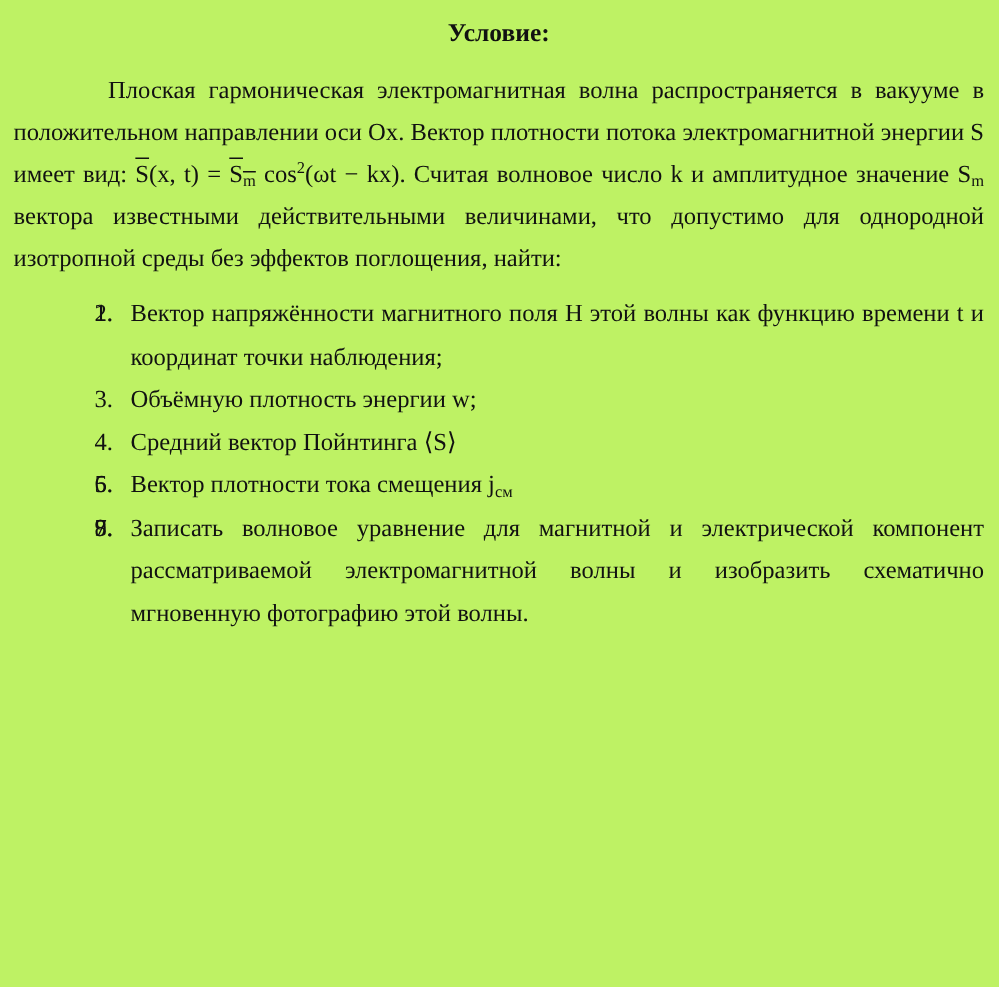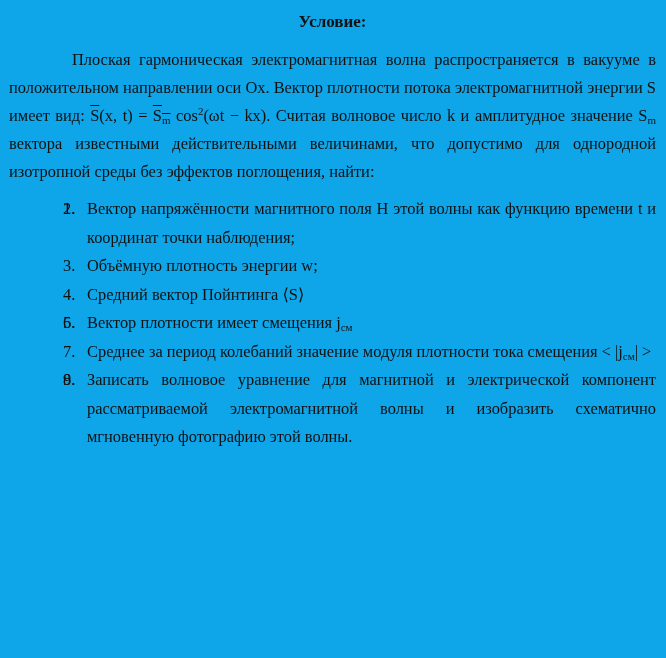--- a/index.html
+++ b/index.html
@@ -1,21 +1,21 @@
 <!DOCTYPE html>
 <html><head>
 <meta charset="utf-8">
 <style>
   html, body { margin: 0; padding: 0; background: #ffffff; }
   .page {
     position: relative;
     width: 666px;
     height: 658px;
     box-sizing: border-box;
-    background: #0ea5e9;
+    background: #bef264;
     color: #111111;
     font-family: "Liberation Serif", serif;
     padding: 10px 10px 0 9px;
     overflow: hidden;
   }
   .title {
     font-size: 17px;
     font-weight: bold;
     text-align: center;
     margin: 2px 0 14px 0;
@@ -47,18 +47,18 @@
 
 <div class="page">
   <div class="title">Условие:</div>
   <p class="intro"><span>Плоская гармоническая электромагнитная волна распространяется в вакууме в положительном направлении оси </span><span class="it">Ox</span><span>. Вектор плотности потока электромагнитной энергии </span><span class="it">S</span><span> имеет вид: </span><span class="nw"><span class="it ovl">S</span><span>(</span><span class="it">x</span><span>, </span><span class="it">t</span><span>) = </span><span class="ovl"><span class="it">S</span><span class="it sb">m</span></span><span> </span><span class="it">cos</span><span class="sp">2</span><span>(</span><span class="it">ωt</span><span> − </span><span class="it">kx</span><span>)</span></span><span>. Считая волновое число </span><span class="it">k</span><span> и амплитудное значение </span><span class="nw"><span class="it">S</span><span class="it sb">m</span></span><span> вектора известными действительными величинами, что допустимо для однородной изотропной среды без эффектов поглощения, найти:</span></p>
   <div class="task-list">
       <div class="item"><span class="num it">1.</span></div>
       <div class="item"><span class="num it">2.</span><span><span>Вектор напряжённости магнитного поля </span><span class="it">H</span><span> этой волны как функцию времени </span><span class="it">t</span><span> и координат точки наблюдения;</span></span></div>
       <div class="item"><span class="num">3.</span><span><span>Объёмную плотность энергии </span><span class="it">w</span><span>;</span></span></div>
       <div class="item"><span class="num">4.</span><span><span>Средний вектор Пойнтинга </span><span class="nw"><span>⟨</span><span class="it">S</span><span>⟩</span></span></span></div>
       <div class="item"><span class="num">5.</span></div>
-      <div class="item"><span class="num it">6.</span><span><span>Вектор плотности имеет смещения </span><span class="nw"><span class="it">j</span><span class="sb">см</span></span></span></div>
-      <div class="item"><span class="num it">7.</span><span><span>Среднее за период колебаний значение модуля плотности тока смещения </span><span class="nw"><span>&lt; |</span><span class="it">j</span><span class="sb">см</span><span>| &gt;</span></span></span></div>
+      <div class="item"><span class="num it">6.</span><span><span>Вектор плотности тока смещения </span><span class="nw"><span class="it">j</span><span class="sb">см</span></span></span></div>
+      <div class="item"><span class="num it">7.</span></div>
       <div class="item"><span class="num it">8.</span></div>
       <div class="item"><span class="num">9.</span><span><span>Записать волновое уравнение для магнитной и электрической компонент рассматриваемой электромагнитной волны и изобразить схематично мгновенную фотографию этой волны.</span></span></div>
     </div>
 </div>
 
 </body></html>

